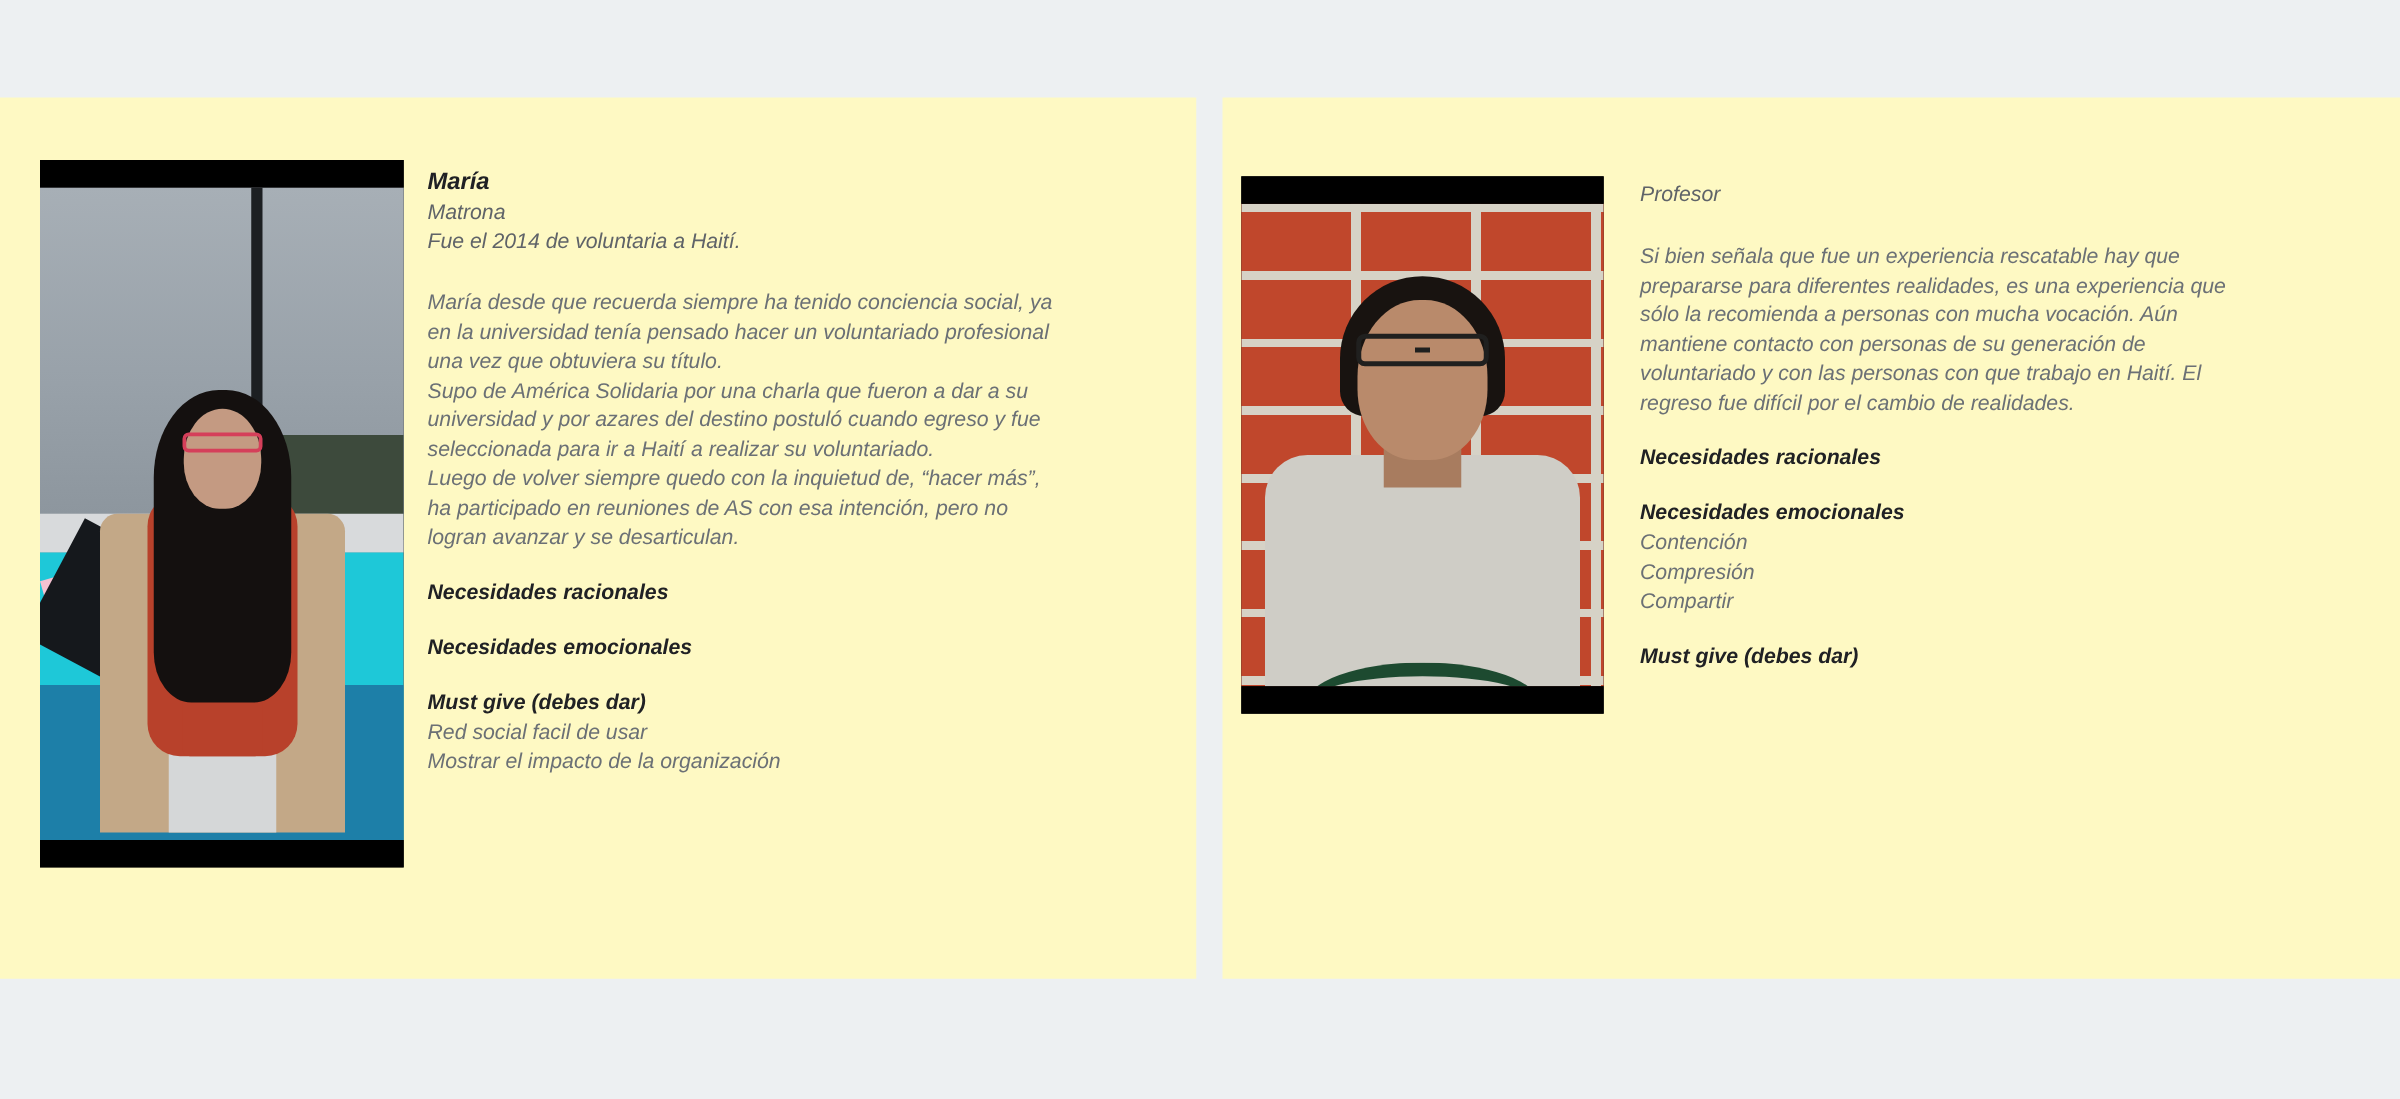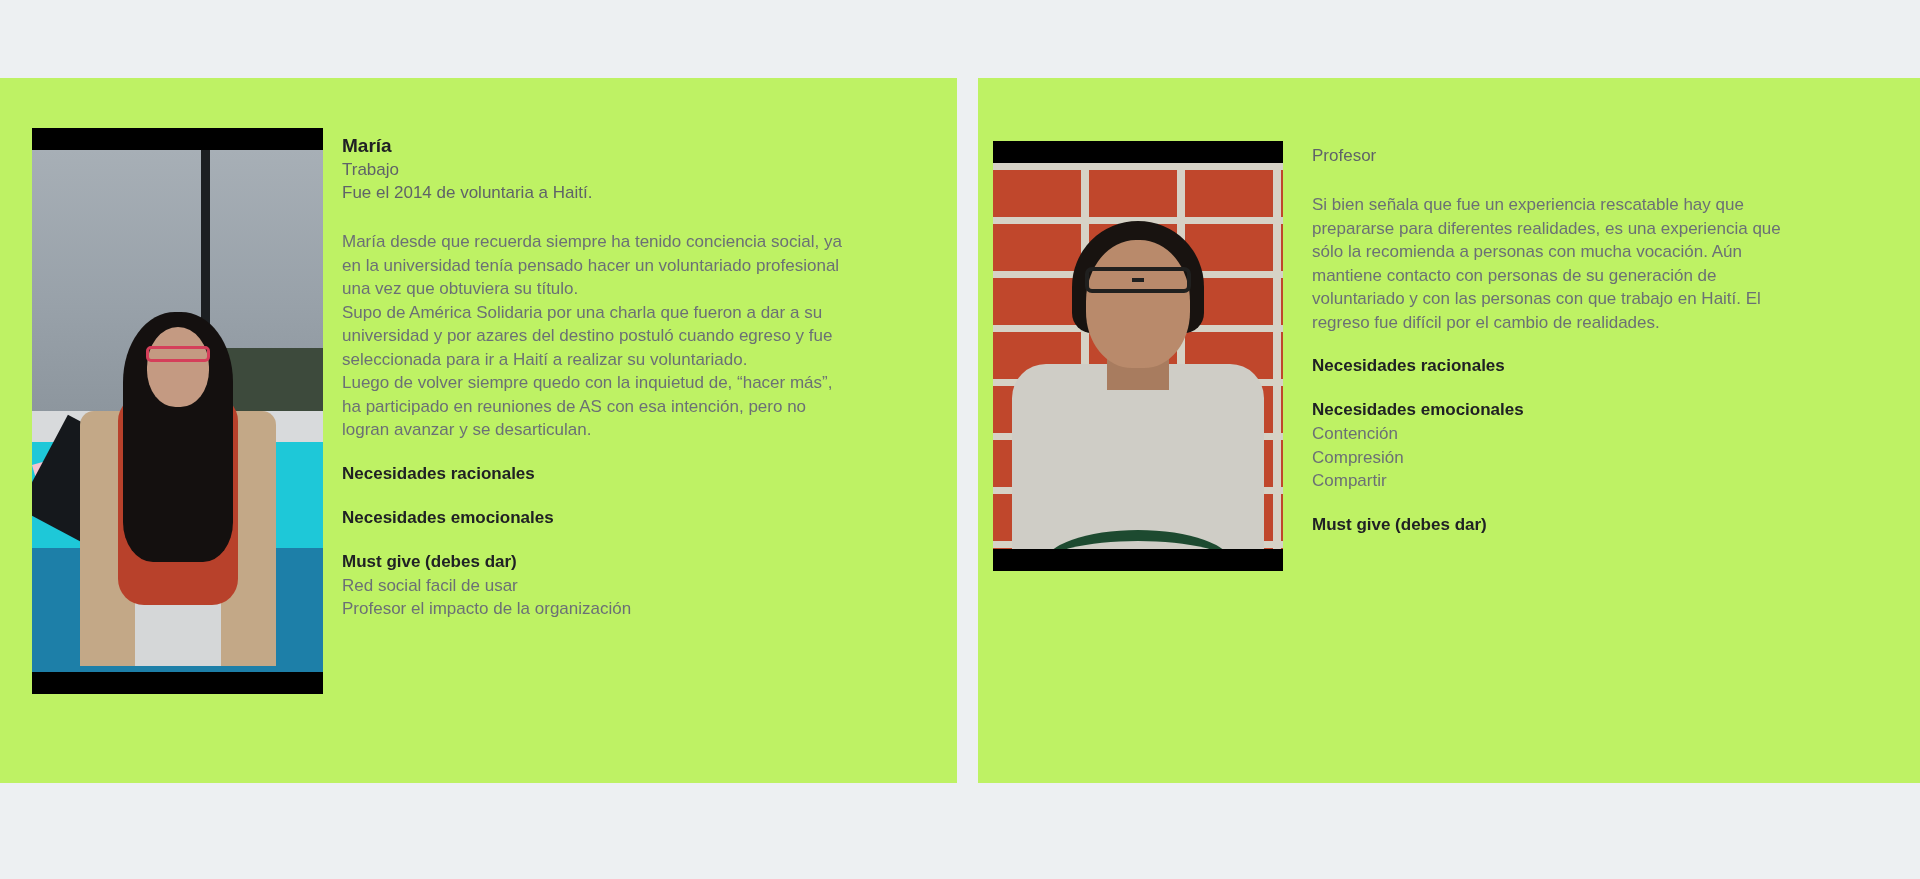--- a/index.html
+++ b/index.html
@@ -20,21 +20,22 @@
   .slide {
     position: relative;
     width: 1920px;
     height: 879px;
   }
 
   .card {
     position: absolute;
     top: 78px;
     height: 705px;
-    background: #bef264;
+    background: #fef9c3;
+    font-style: italic;
   }
   .card-left  { left: 0px;   width: 957px; }
   .card-right { left: 978px; width: 942px; }
 
   .card-inner {
     position: relative;
     width: 100%;
     height: 100%;
   }
 
@@ -265,40 +266,40 @@
           <div class="maria-hair"></div>
           <div class="maria-face"></div>
           <div class="maria-glasses"></div>
         </div>
         <div class="bar bar-bottom" style="height:22px"></div>
       </div>
 
       <div class="text-col text-left">
         <div style="height:56px"></div>
         <p class="name bold">María</p>
-        <p class="subline">Trabajo</p>
+        <p class="subline">Matrona</p>
         <p class="subline">Fue el 2014 de voluntaria a Haití.</p>
         <div class="gap-lg"></div>
         <p class="para">María desde que recuerda siempre ha tenido conciencia social, ya
 en la universidad tenía pensado hacer un voluntariado profesional
 una vez que obtuviera su título.
 Supo de América Solidaria por una charla que fueron a dar a su
 universidad y por azares del destino postuló cuando egreso y fue
 seleccionada para ir a Haití a realizar su voluntariado.
 Luego de volver siempre quedo con la inquietud de, “hacer más”,
 ha participado en reuniones de AS con esa intención, pero no
 logran avanzar y se desarticulan.</p>
         <div class="gap-md"></div>
         <p class="sec-head">Necesidades racionales</p>
         <div class="gap-md"></div>
         <p class="sec-head">Necesidades emocionales</p>
         <div class="gap-md"></div>
         <p class="sec-head">Must give (debes dar)</p>
         <p class="sec-item">Red social facil de usar
-Profesor el impacto de la organización</p>
+Mostrar el impacto de la organización</p>
       </div>
 
     </div>
   </div>
 
   <div class="card card-right">
     <div class="card-inner">
 
       <div class="photo" style="left:15px; top:63px; width:290px; height:430px;">
         <div class="bar bar-top" style="height:22px"></div>

